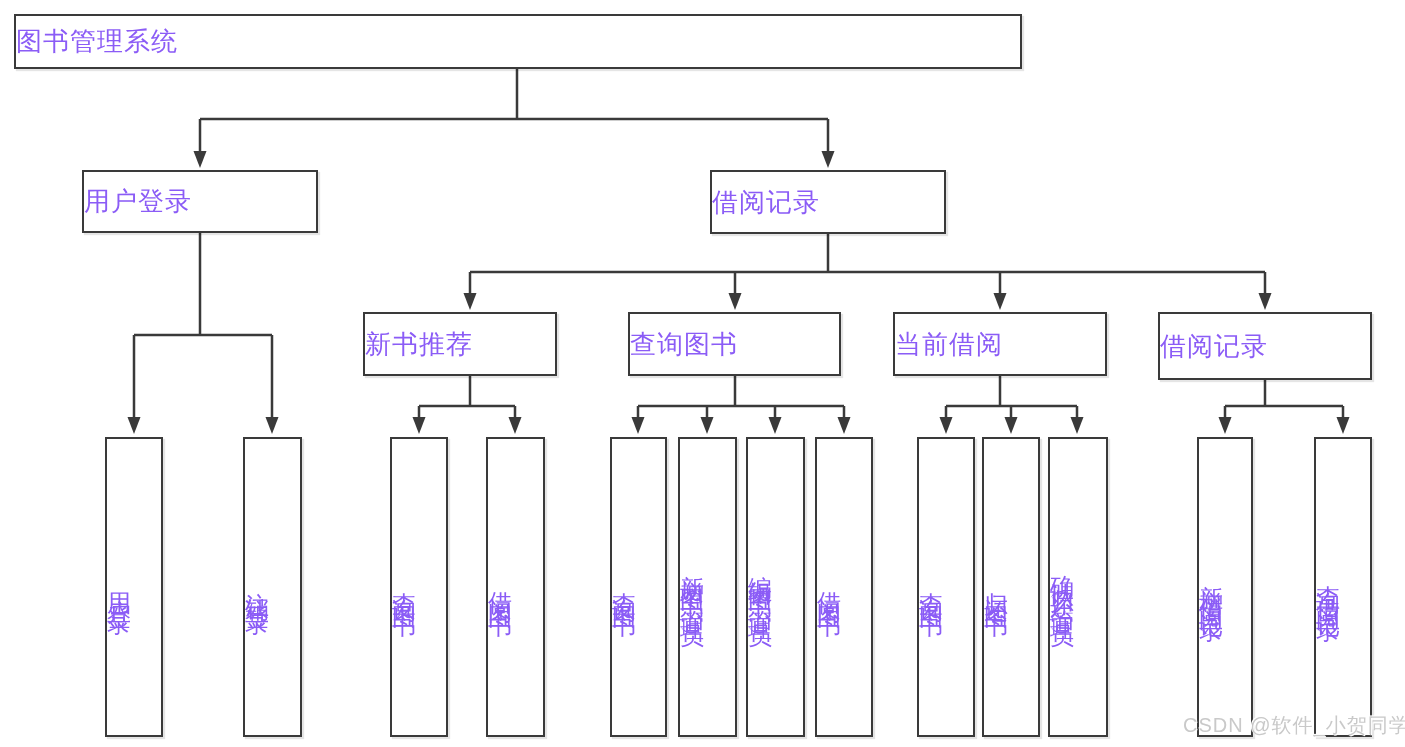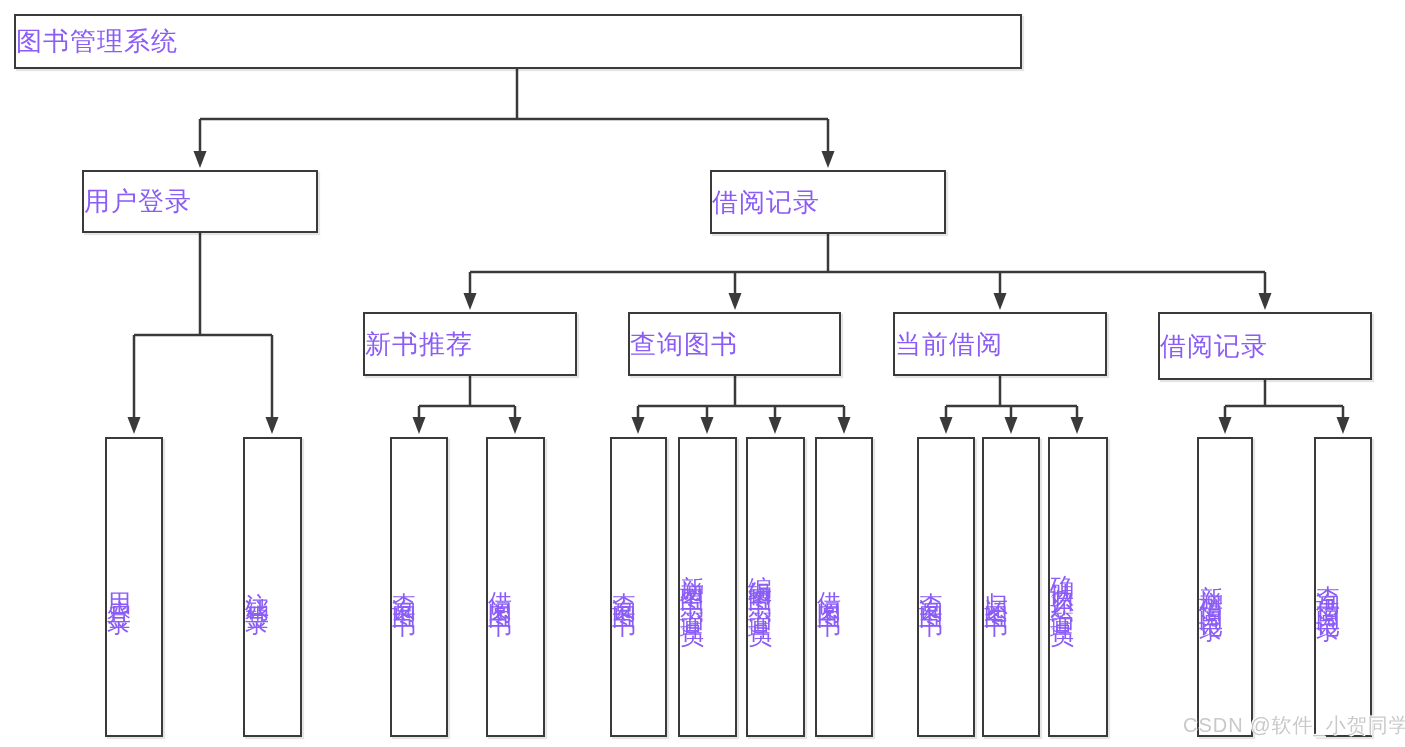--- a/index.html
+++ b/index.html
@@ -94,21 +94,21 @@
     <span>图书管理系统</span>
   </div>
 
   <div class="box" style="left:82px;top:170px;width:236px;height:63px">
     <span>用户登录</span>
   </div>
   <div class="box" style="left:710px;top:170px;width:236px;height:64px">
     <span>借阅记录</span>
   </div>
 
-  <div class="box" style="left:363px;top:312px;width:214px;height:64px">
+  <div class="box" style="left:363px;top:312px;width:194px;height:64px">
     <span>新书推荐</span>
   </div>
   <div class="box" style="left:628px;top:312px;width:213px;height:64px">
     <span>查询图书</span>
   </div>
   <div class="box" style="left:893px;top:312px;width:214px;height:64px">
     <span>当前借阅</span>
   </div>
   <div class="box" style="left:1158px;top:312px;width:214px;height:68px">
     <span>借阅记录</span>

